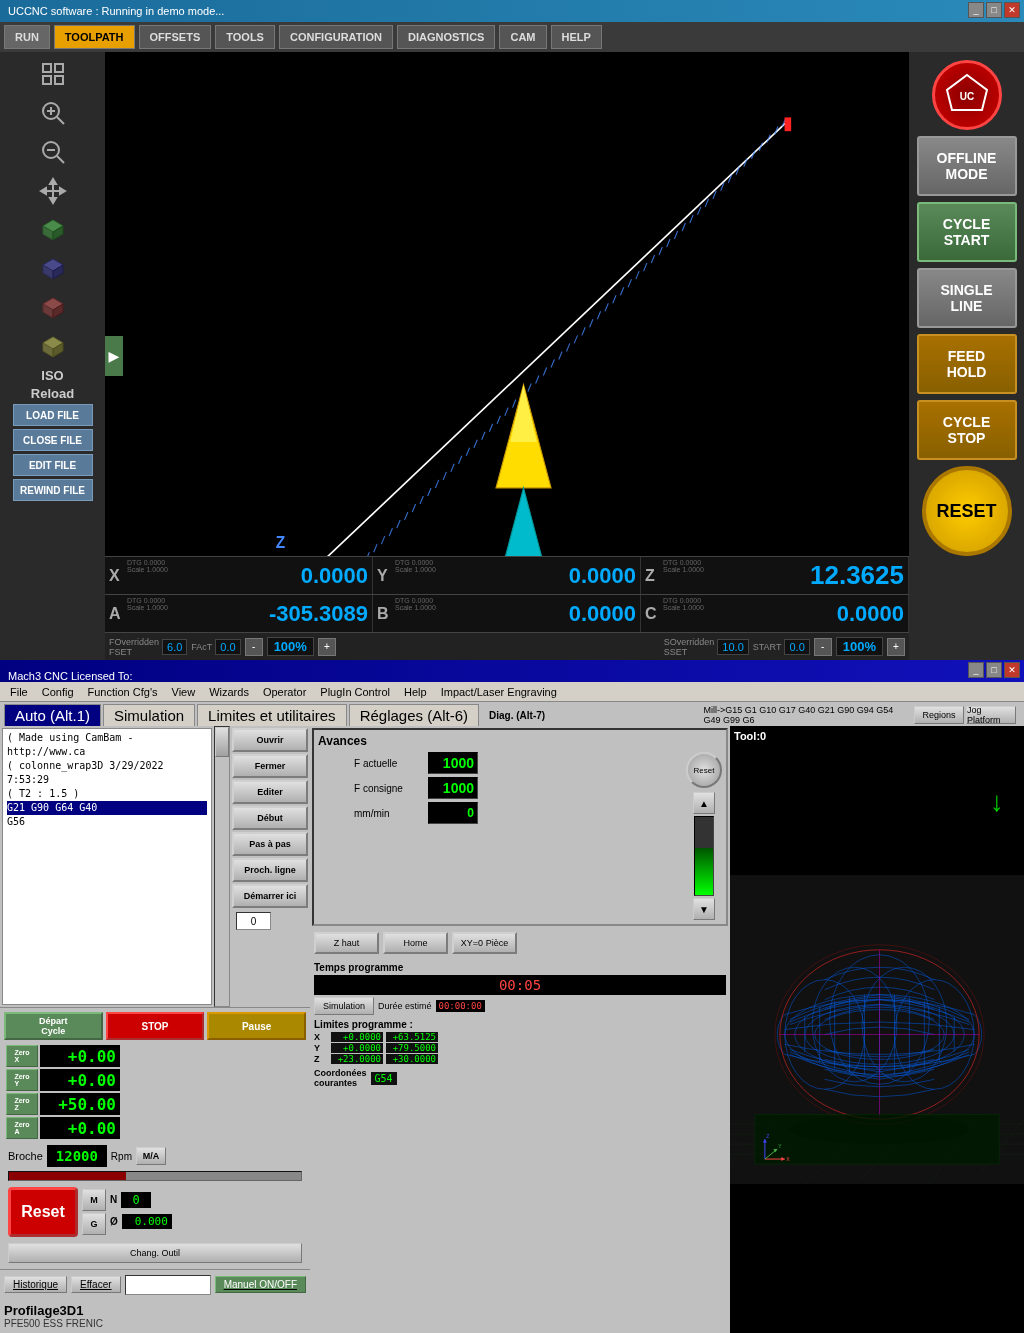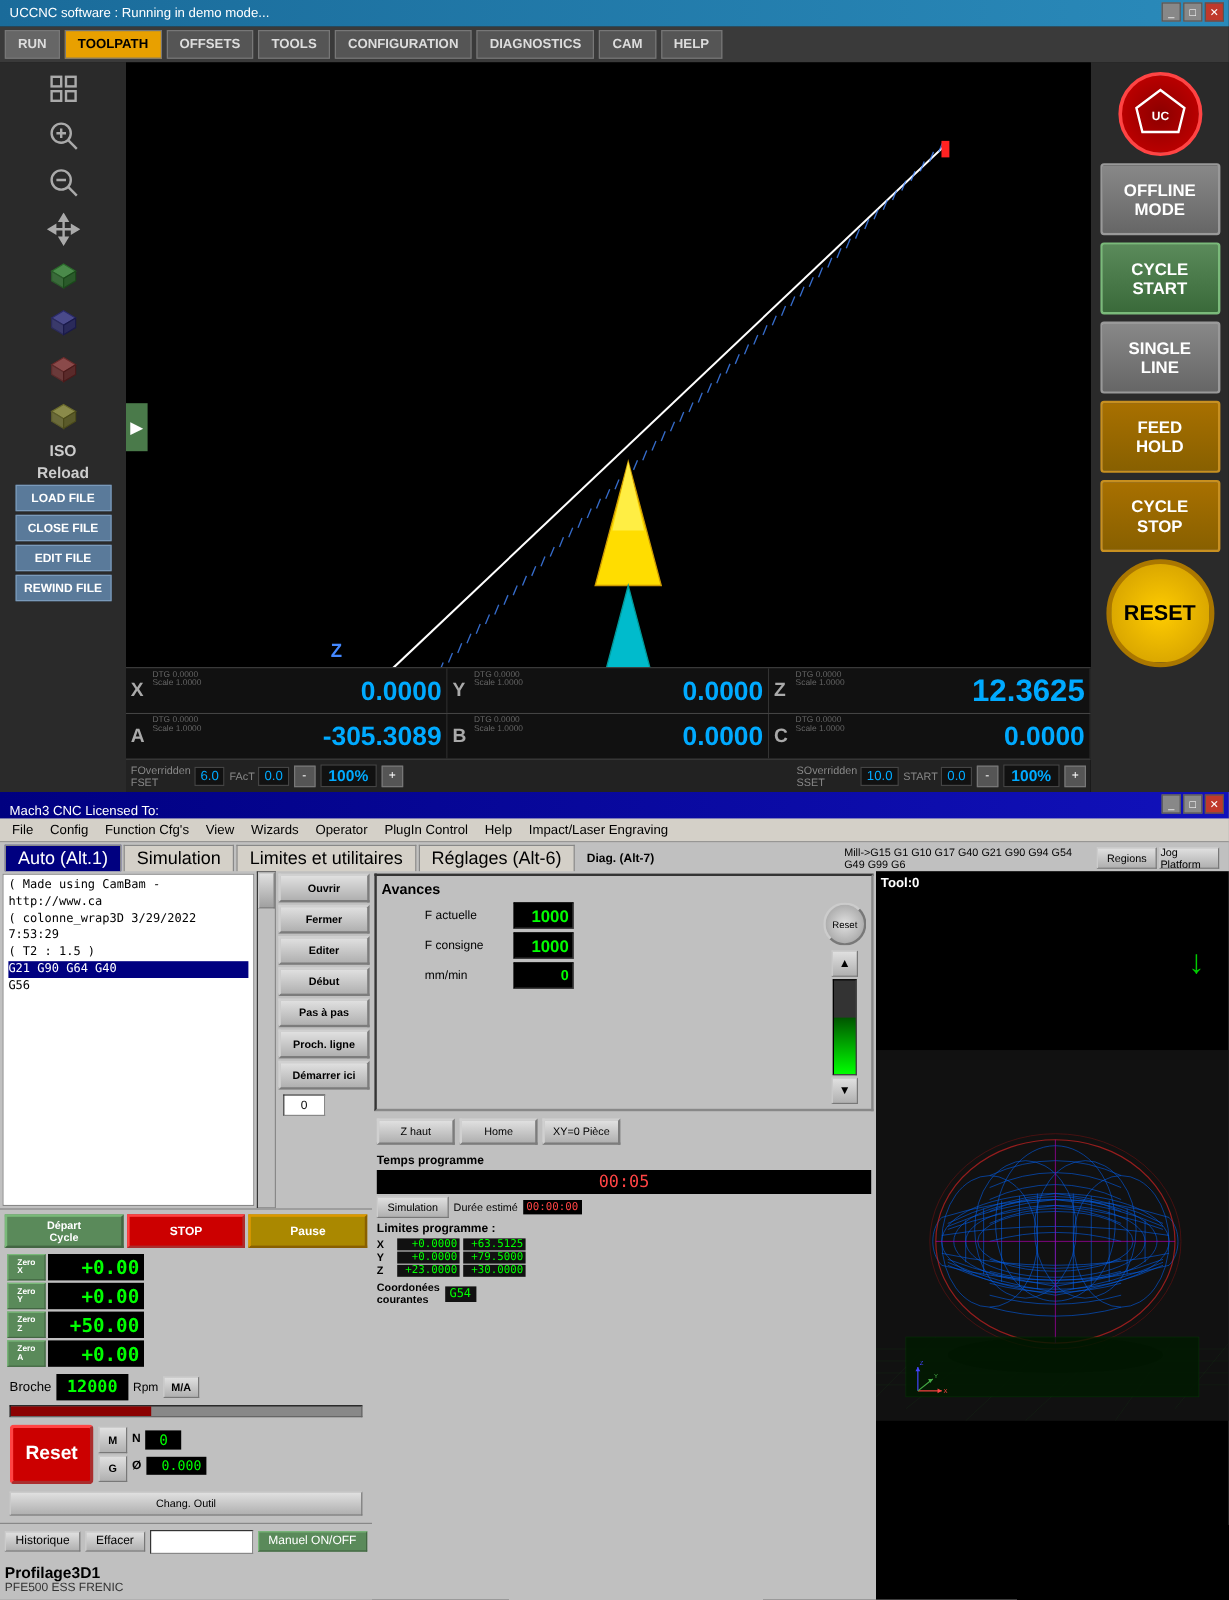--- a/index.html
+++ b/index.html
@@ -525,20 +525,21 @@
     }
 
     #bottom-bar {
       height: 30px;
       background: #c0c0c0;
       border-top: 1px solid #888;
       display: flex;
       align-items: center;
       gap: 4px;
       padding: 0 4px;
+      text-decoration: underline;
     }
     .hist-btn {
       padding: 2px 8px;
       font-size: 10px;
       background: linear-gradient(to bottom, #e0e0e0, #b0b0b0);
       border: 1px outset #ccc;
       cursor: pointer;
     }
     #status-input {
       flex: 1;

